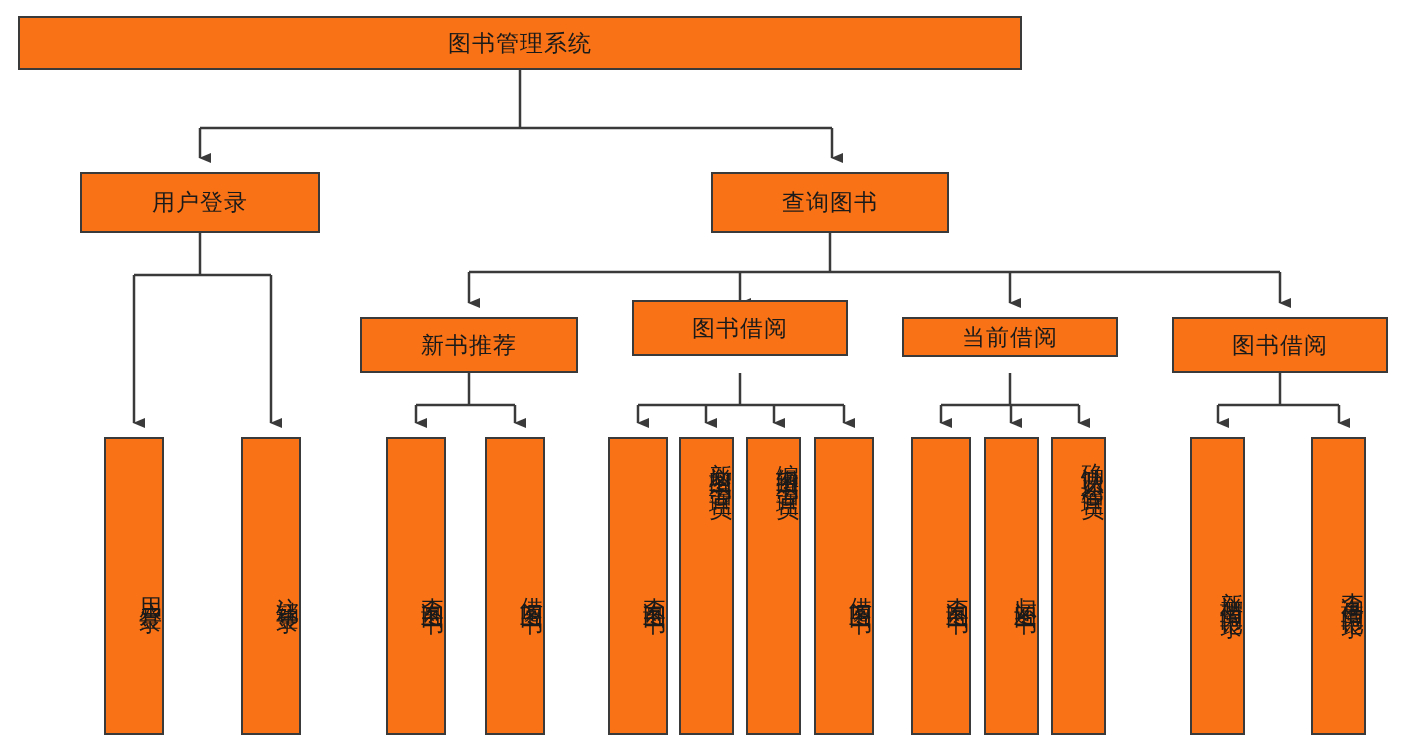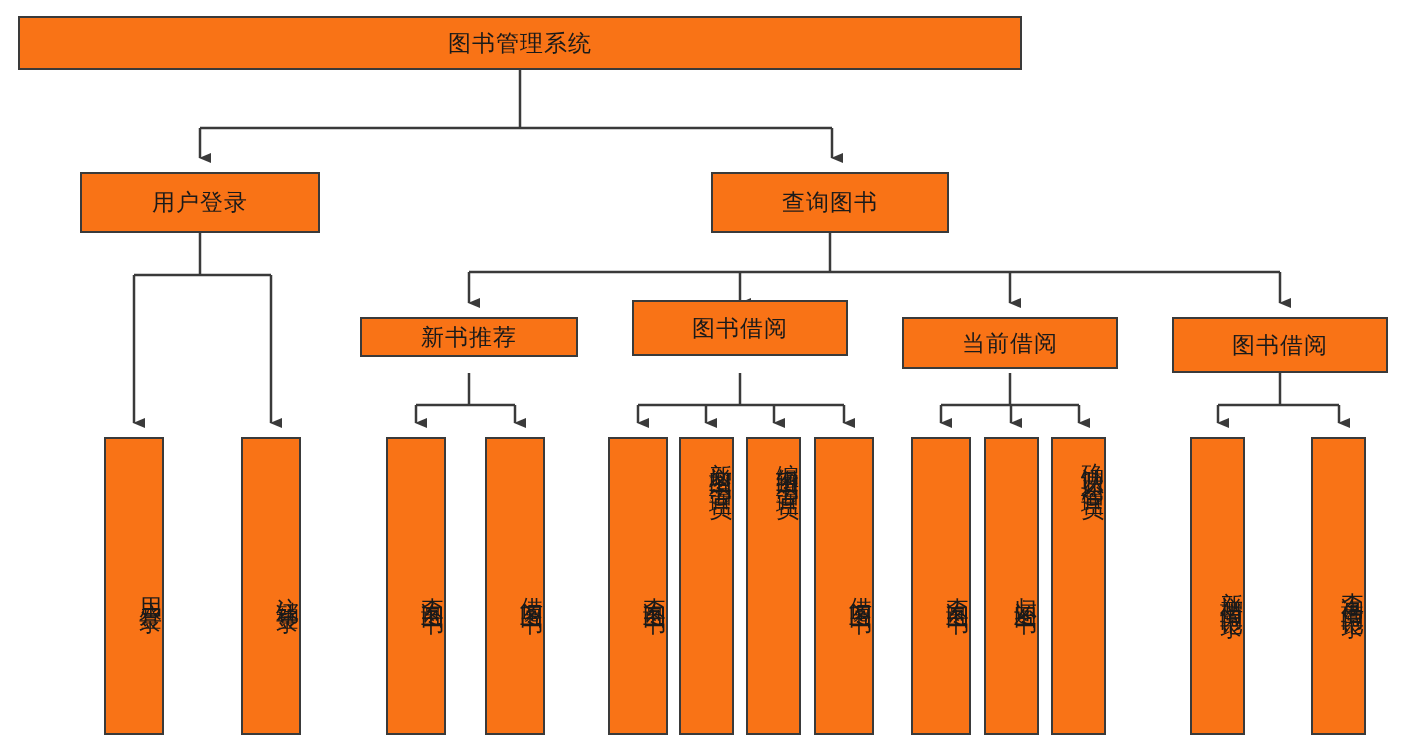--- a/index.html
+++ b/index.html
@@ -128,29 +128,29 @@
   </div>
 
   <div class="node horizontal" style="left:80px; top:172px; width:240px; height:61px;">
     <span class="node-label">用户登录</span>
   </div>
 
   <div class="node horizontal" style="left:711px; top:172px; width:238px; height:61px;">
     <span class="node-label">查询图书</span>
   </div>
 
-  <div class="node horizontal" style="left:360px; top:317px; width:218px; height:40px;">
+  <div class="node horizontal" style="left:360px; top:317px; width:218px; height:56px;">
     <span class="node-label">新书推荐</span>
   </div>
 
   <div class="node horizontal" style="left:632px; top:300px; width:216px; height:56px;">
     <span class="node-label">图书借阅</span>
   </div>
 
-  <div class="node horizontal" style="left:902px; top:317px; width:216px; height:52px;">
+  <div class="node horizontal" style="left:902px; top:317px; width:216px; height:40px;">
     <span class="node-label">当前借阅</span>
   </div>
 
   <div class="node horizontal" style="left:1172px; top:317px; width:216px; height:56px;">
     <span class="node-label">图书借阅</span>
   </div>
 
   <div class="node vertical" style="left:104px; top:437px; width:60px; height:298px;">
     <span class="node-label">用户登录</span>
   </div>

